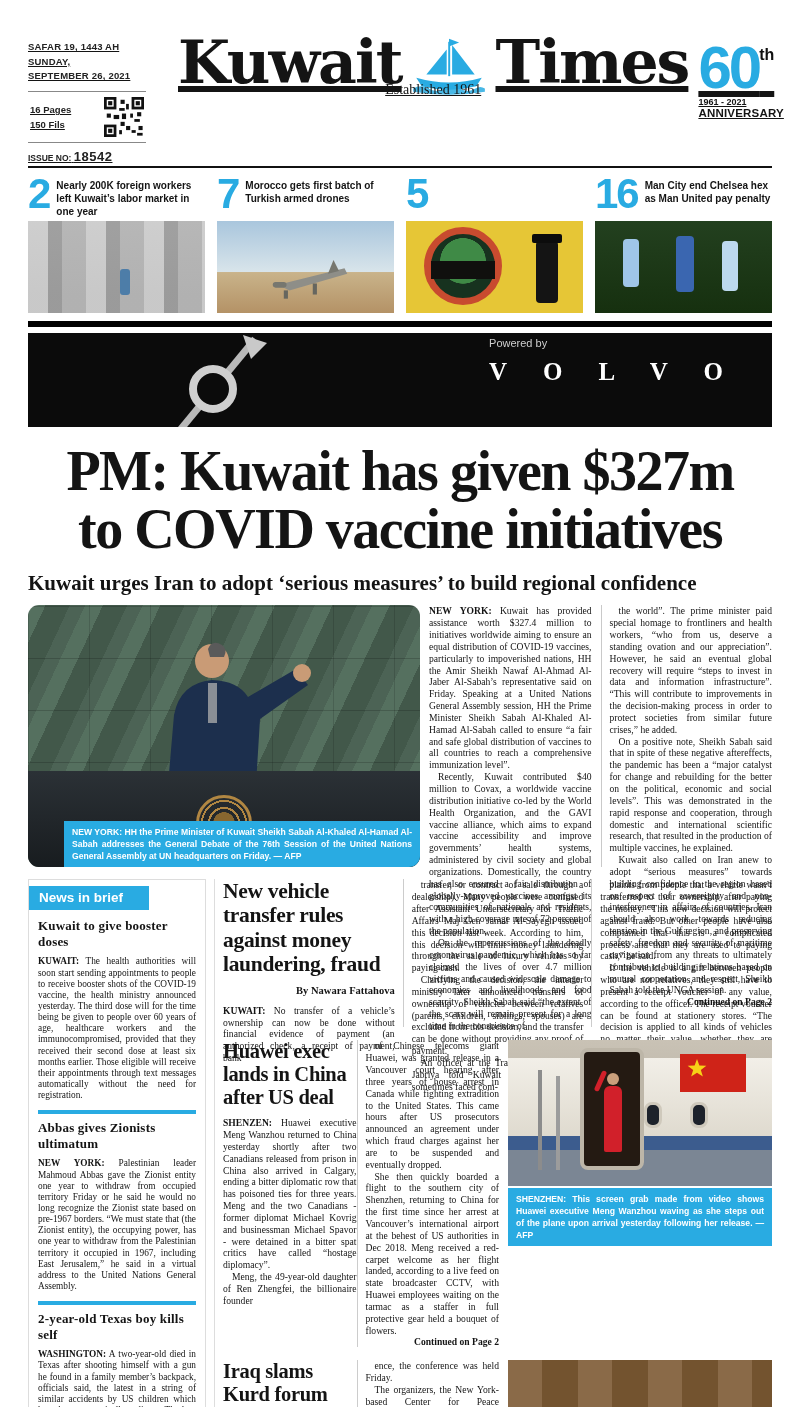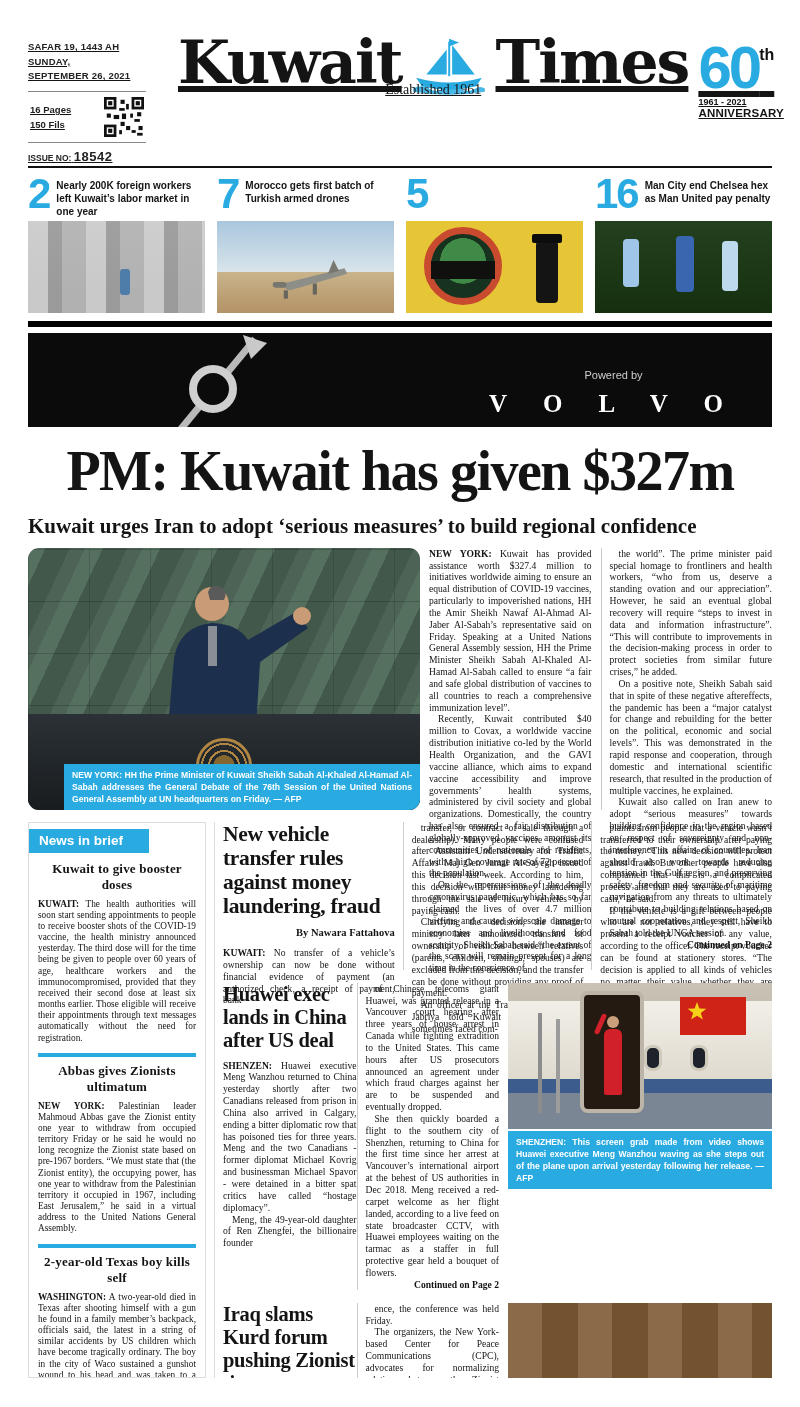--- a/index.html
+++ b/index.html
@@ -56,21 +56,21 @@
   .ph-football .p1,.ph-football .p2,.ph-football .p3{position:absolute;border-radius:4px;}
   .ph-football .p1{left:16%;top:20%;width:16px;height:48px;background:#9fc6e8;}
   .ph-football .p2{left:46%;top:16%;width:18px;height:56px;background:#3a66b0;}
   .ph-football .p3{left:72%;top:22%;width:16px;height:50px;background:#bcd9ee;}
 
   .black-bar{height:6px;background:#000;margin-top:8px;}
 
   
   .ad-banner{height:94px;background:#0b0b0b;margin-top:6px;position:relative;overflow:hidden;}
   .ad-banner svg{position:absolute;left:115px;top:0;height:94px;}
-  .ad-right{position:absolute;right:34px;top:36px;text-align:center;font-family:"Liberation Sans",sans-serif;}
+  .ad-right{position:absolute;right:34px;top:4px;font-family:"Liberation Sans",sans-serif;}
   .powered{font-size:11px;color:#cfcfcf;}
   .volvo{color:#fff;font-family:"Liberation Serif",serif;font-weight:bold;font-size:25px;letter-spacing:15px;margin-top:9px;white-space:nowrap;}
 
   
   .headline{font-family:"Liberation Serif",serif;font-weight:bold;font-size:56px;line-height:1.03;
             text-align:center;letter-spacing:-1.5px;margin-top:16px;}
   .headline span{display:block;}
   .subhead{font-family:"Liberation Serif",serif;font-weight:bold;font-size:21px;margin-top:13px;}
 
   
@@ -96,21 +96,21 @@
      font-size:8.6px;line-height:1.4;padding:5px 8px;text-align:justify;}
   .main-caption{position:absolute;left:36px;right:0;bottom:0;}
   .main-col{flex:1;}
   .main-col.second{border-left:1px solid #c9c9c9;padding-left:8px;}
 
   
   .bottom{display:flex;gap:8px;margin-top:12px;height:556px;overflow:hidden;}
   .sidebar{width:178px;flex:none;border:1px solid #ddd;padding:6px 9px;overflow:hidden;}
   .nib-header{background:var(--accent);color:#fff;font-family:"Liberation Sans",sans-serif;font-weight:bold;
      font-size:13.5px;padding:4px 10px 5px;width:120px;margin:0 0 8px -9px;}
-  .brief-title{font-family:"Liberation Serif",serif;font-weight:bold;font-size:13px;margin:6px 0 6px;letter-spacing:.2px;text-align:center;}
+  .brief-title{font-family:"Liberation Serif",serif;font-weight:bold;font-size:13px;margin:6px 0 6px;letter-spacing:.2px;}
   .brief .flow p{font-size:9.3px;line-height:1.2;}
   .brief-divider{height:4px;background:var(--accent);width:100%;margin:9px 0 3px;}
 
   .bottom-right{flex:1;border-left:1px solid #ddd;padding-left:8px;display:flex;flex-direction:column;overflow:hidden;}
   .vehicle{display:flex;gap:8px;height:148px;}
   .v-col{flex:1;}
   .v-col.rule{border-left:1px solid #ccc;padding-left:8px;}
   .article-title{font-family:"Liberation Serif",serif;font-weight:bold;font-size:21.5px;line-height:1.12;letter-spacing:-.3px;}
   .byline{font-weight:bold;font-size:10.5px;margin:9px 0 9px;text-align:right;}
 
@@ -288,20 +288,21 @@
       <polygon points="100,2 124,10 108,26" fill="#c9c9c9"></polygon>
     </svg>
     <div class="ad-right">
       <div class="powered">Powered by</div>
       <div class="volvo">V O L V O</div>
     </div>
   </div>
 
   <h1 class="headline" style="margin:16px 0 0;">
     <span>PM: Kuwait has given $327m</span>
+    <span>to COVID vaccine initiatives</span>
   </h1>
   <div class="subhead">Kuwait urges Iran to adopt ‘serious measures’ to build regional confidence</div>
 
   <div class="main-story">
     <div class="main-photo">
       <svg class="pm-figure" viewBox="0 0 368 150">
         <circle cx="172" cy="26" r="17" fill="#c99b76"></circle>
         <path d="M168 14 Q172 4 182 10 Q188 14 184 22 L170 22 Z" fill="#5a5a5a"></path>
         <path d="M128 150 L134 80 Q140 48 172 45 Q198 46 208 62 L256 34 L268 50 L220 84 L216 150 Z" fill="#1c2f4d"></path>
         <rect x="168" y="48" width="9" height="40" fill="#8a8f96"></rect>

